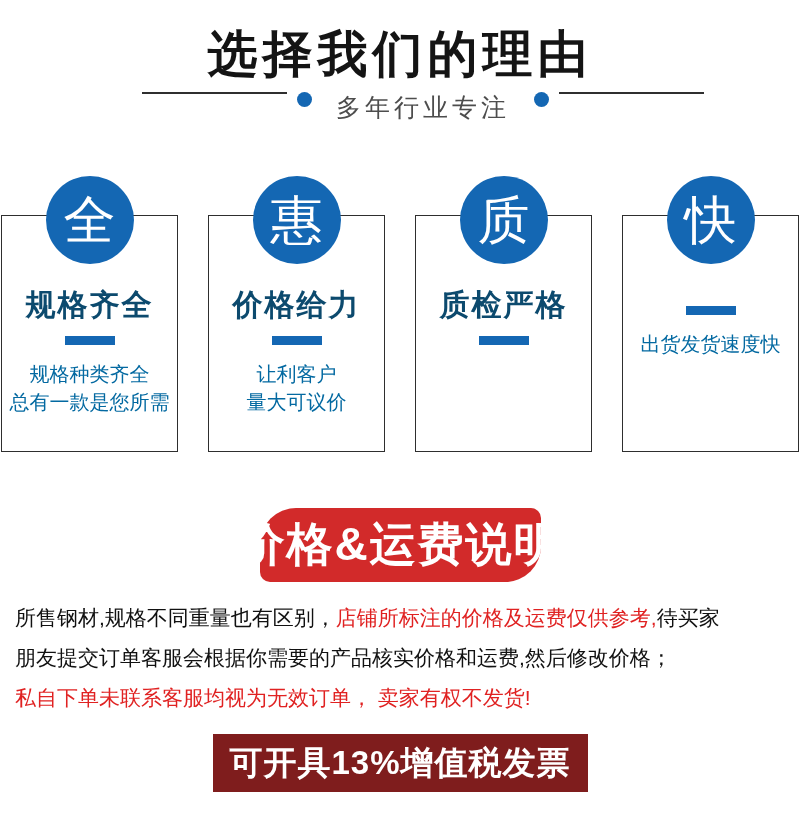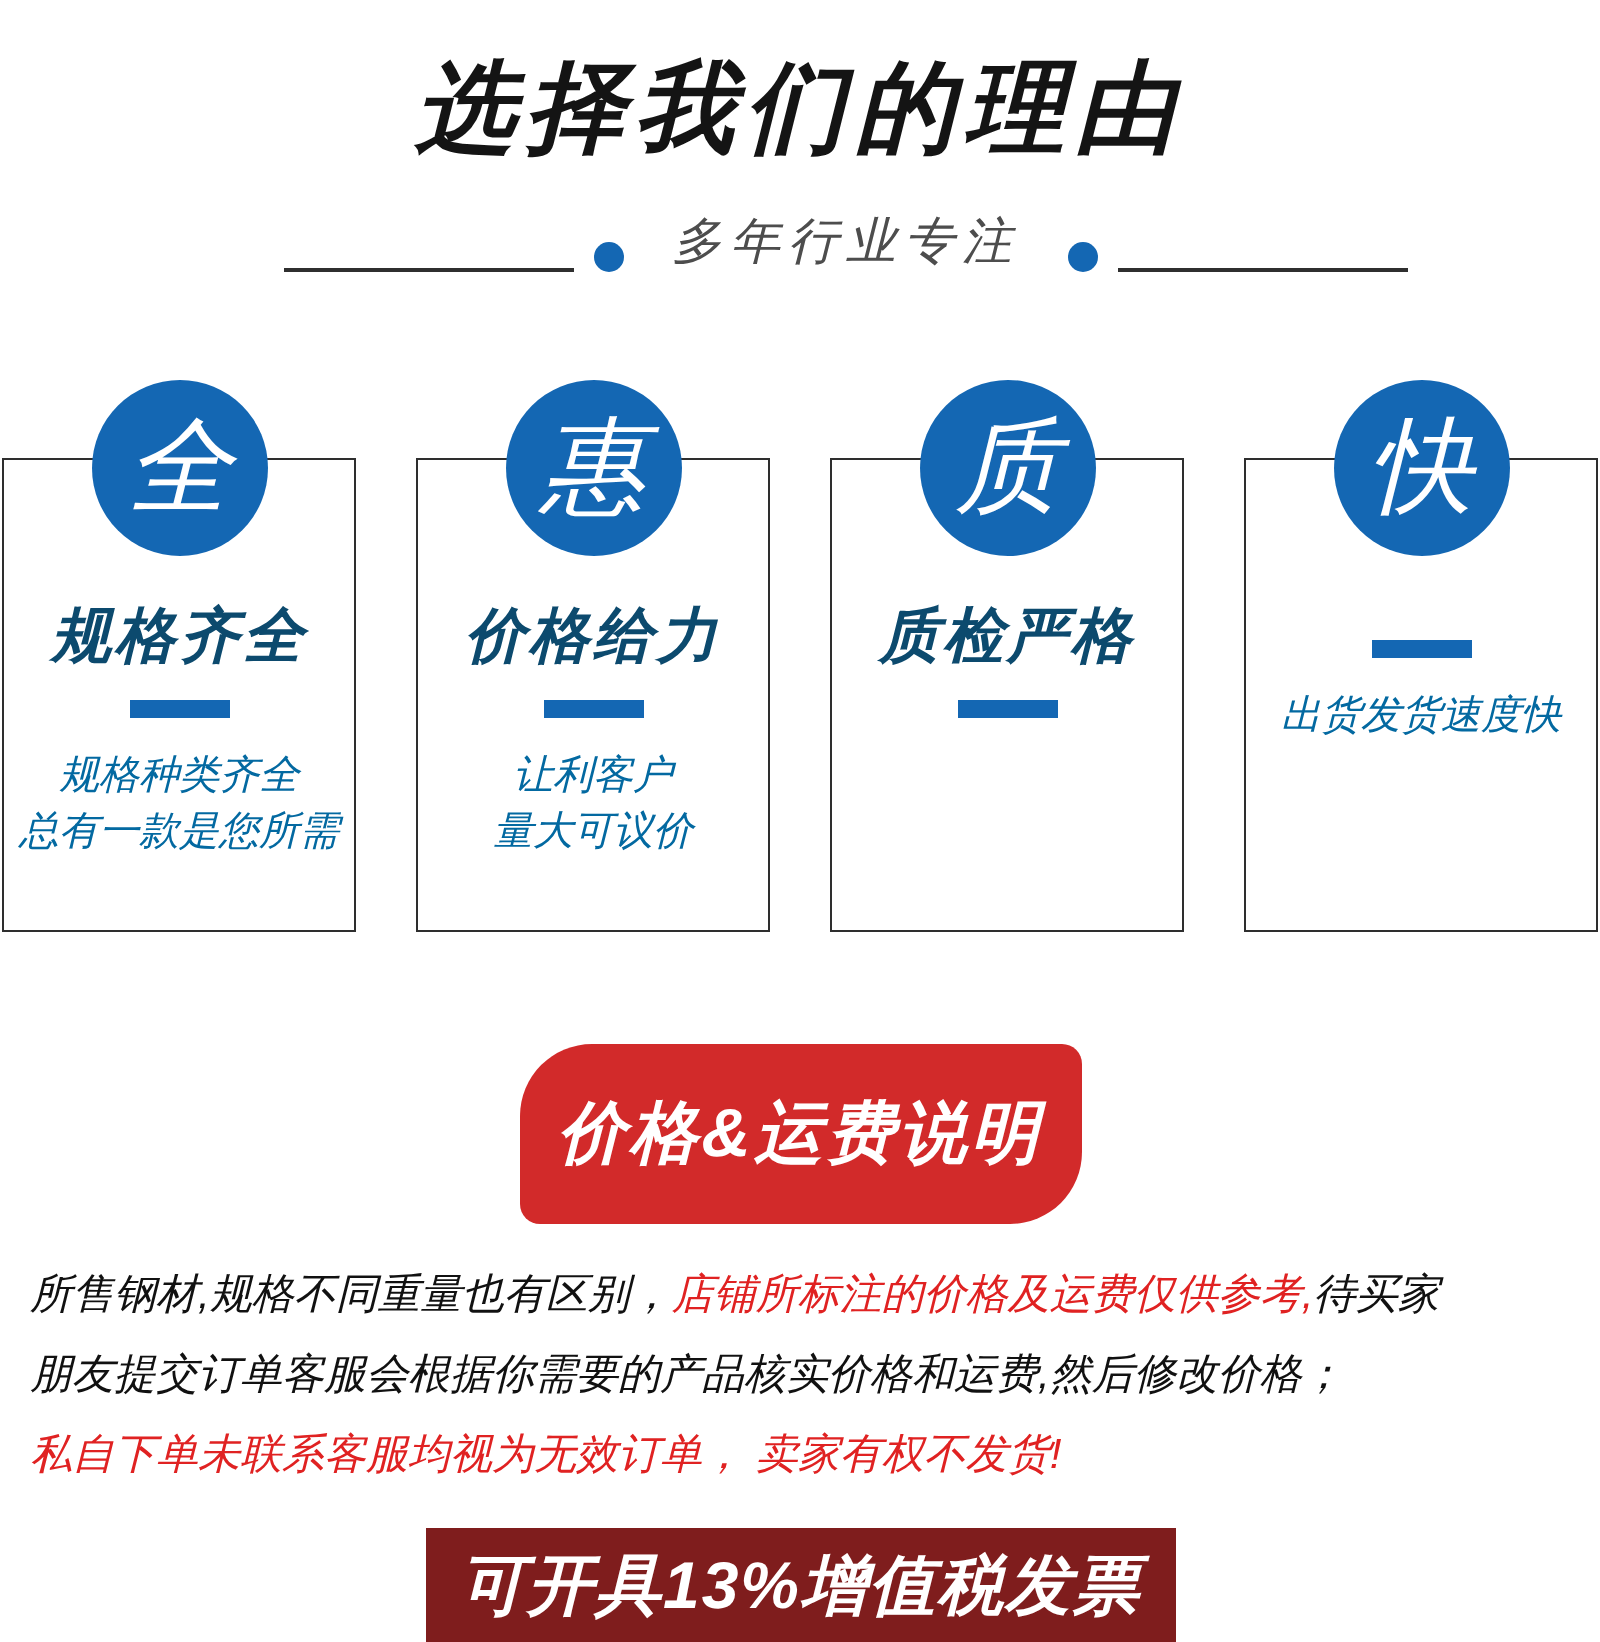--- a/index.html
+++ b/index.html
@@ -1,15 +1,15 @@
 <!DOCTYPE html>
 <html><head>
 <meta charset="utf-8">
 <style>
-  * { box-sizing: border-box; font-style: italic; }
+  * { box-sizing: border-box; }
   html, body {
     margin: 0; padding: 0;
     background: #ffffff;
     font-family: "Liberation Sans", "DejaVu Sans", sans-serif;
   }
   .page {
     position: relative;
     width: 800px; height: 821px;
     margin: 0 auto;
     background: #ffffff;
@@ -21,23 +21,23 @@
   .hero-title {
     margin: 0;
     font-size: 50px; line-height: 60px;
     font-weight: bold;
     letter-spacing: 5px;
     color: #141414;
     text-align: center;
     white-space: nowrap;
   }
   .subtitle-row {
-    margin-top: 22px;
+    margin-top: 8px;
     height: 30px;
-    display: flex; align-items: flex-end; justify-content: center; padding-left: 46px;
+    display: flex; align-items: flex-start; justify-content: center; padding-left: 46px;
   }
   .hline { width: 145px; height: 2px; background: #2f2f2f; }
   .dot {
     width: 15px; height: 15px; border-radius: 50%;
     background: #1467b3;
     margin: 0 10px;
   }
   .subtitle-text {
     font-size: 25px; line-height: 30px;
     color: #4d4d4d;
@@ -90,26 +90,26 @@
   .card-line {
     margin: 0;
     font-size: 20px; line-height: 28px;
     color: #0369a1;
     text-align: center;
     white-space: nowrap;
   }
 
   
   .ribbon {
-    width: 281px; height: 90px;
+    width: 281px; height: 74px;
     margin: 56px auto 0;
     background: #d22a2a;
     border-radius: 36px 10px 36px 10px;
     color: #ffffff;
-    font-size: 34px;
+    font-size: 46px;
     font-weight: bold;
     letter-spacing: 2px;
     display: flex; align-items: center; justify-content: center;
     white-space: nowrap;
   }
   .notice-paragraph {
     margin-top: 16px;
     padding-left: 15px;
     font-size: 21px;
     color: #111111;

